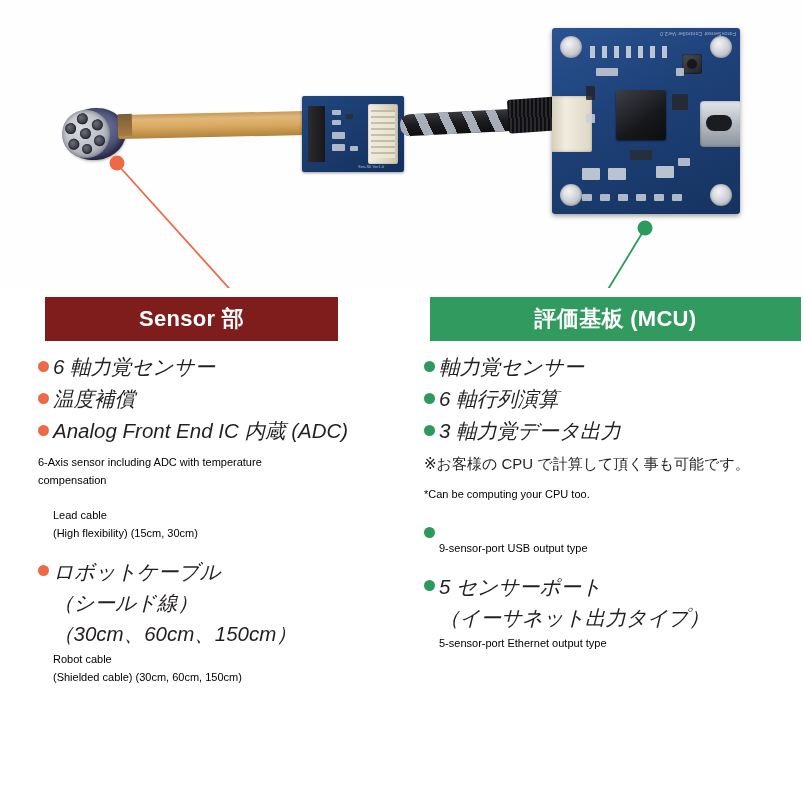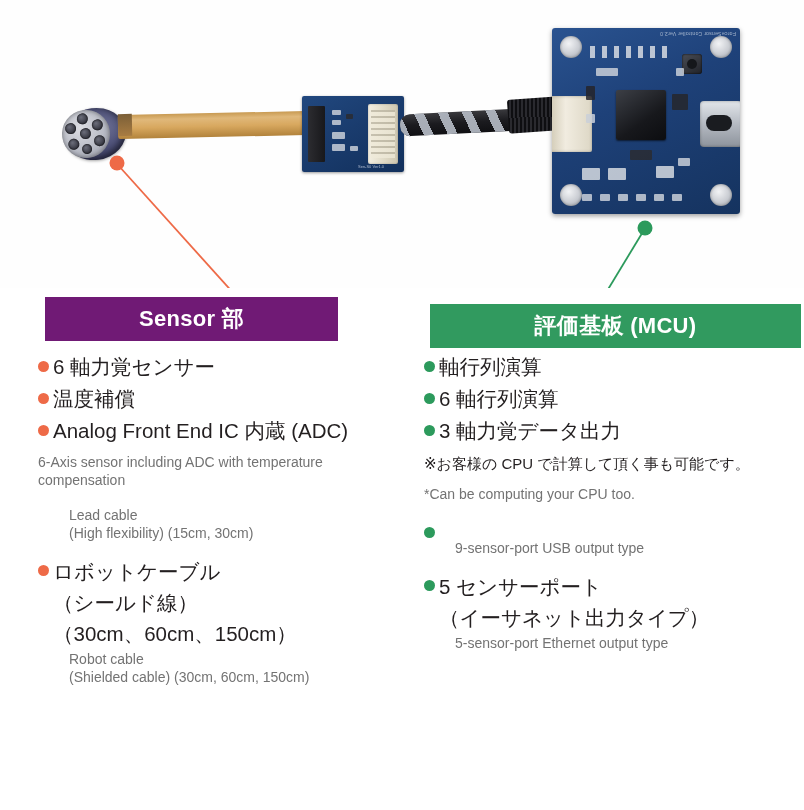--- a/index.html
+++ b/index.html
@@ -201,58 +201,59 @@
   
   .hdr {
     position: absolute;
     top: 297px; height: 44px;
     display: flex; align-items: center; justify-content: center;
     color: #ffffff;
     font-weight: bold;
     font-size: 22px;
     letter-spacing: .3px;
   }
-  .hdr-sensor { left: 45px; width: 293px; background: #701a75; }
-  .hdr-mcu    { left: 430px; width: 371px; background: #319a5f; margin-top: 7px; }
+  .hdr-sensor { left: 45px; width: 293px; background: #7f1d1d; }
+  .hdr-mcu    { left: 430px; width: 371px; background: #319a5f; }
 
   
   .col { position: absolute; top: 352px; }
   .col-left  { left: 38px;  width: 380px; }
   .col-right { left: 424px; width: 370px; }
 
   .bullet-row {
     display: flex;
     align-items: flex-start;
     margin-bottom: 2px;
+    font-style: italic;
   }
   .dot {
     flex: 0 0 auto;
     width: 11px; height: 11px;
     border-radius: 50%;
     margin-top: 9px;
     margin-right: 4px;
   }
   .dot-orange { background: #ee6a47; }
   .dot-green  { background: #2c9a5c; }
 
   .b-main {
     font-size: 20.5px;
     line-height: 30px;
     color: #231f20;
     white-space: pre-line;
   }
   .b-main-lg { font-size: 20.5px; line-height: 31px; }
 
   .sub {
-    font-size: 14px;
+    font-size: 11px;
     line-height: 17.5px;
-    color: #737373;
+    color: #000000;
     white-space: pre-line;
   }
-  .sub-indent { margin-left: 31px; }
+  .sub-indent { margin-left: 15px; }
   .note {
     font-size: 15px;
     line-height: 20px;
     color: #231f20;
     white-space: pre-line;
   }
   .sp-6 { height: 6px; }
   .sp-14 { height: 14px; }
   .sp-18 { height: 18px; }
 </style>
@@ -373,21 +374,21 @@
 （30cm、60cm、150cm）</span>
     </div>
     <div class="sub sub-indent">Robot cable
 (Shielded cable) (30cm, 60cm, 150cm)</div>
   </div>
 
   <div class="col col-right">
 
     <div class="bullet-row">
       <span class="dot dot-green"></span>
-      <span class="b-main">軸行列演算</span>
+      <span class="b-main">軸力覚センサー</span>
     </div>
     <div class="bullet-row">
       <span class="dot dot-green"></span>
       <span class="b-main">6 軸行列演算</span>
     </div>
     <div class="bullet-row">
       <span class="dot dot-green"></span>
       <span class="b-main">3 軸力覚データ出力</span>
     </div>
 

